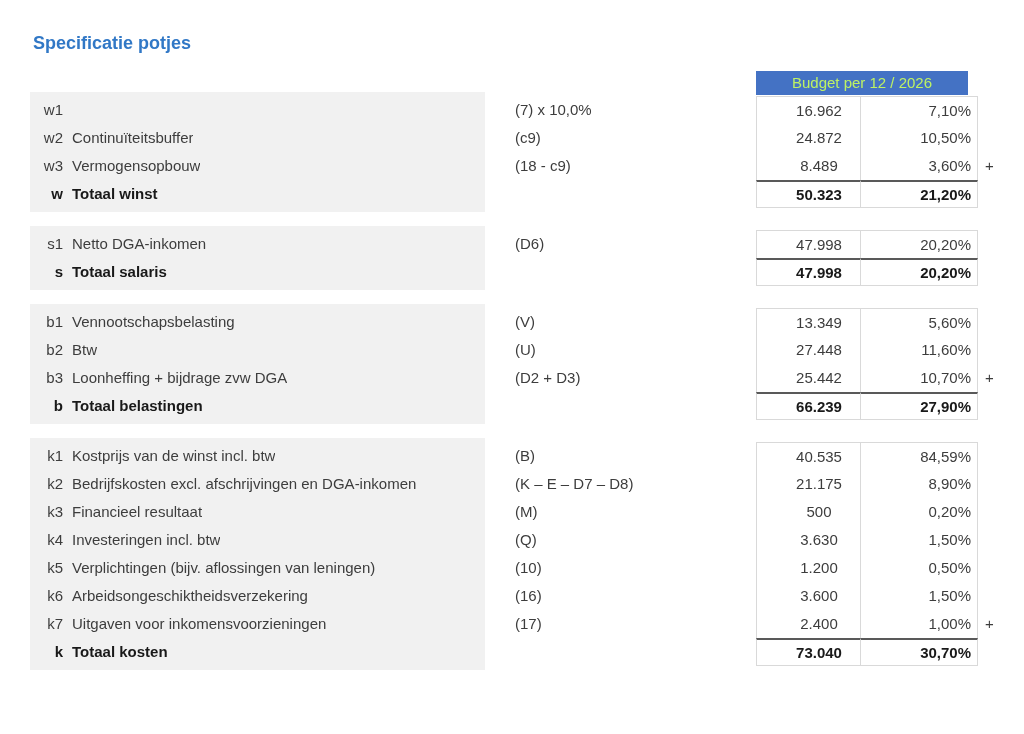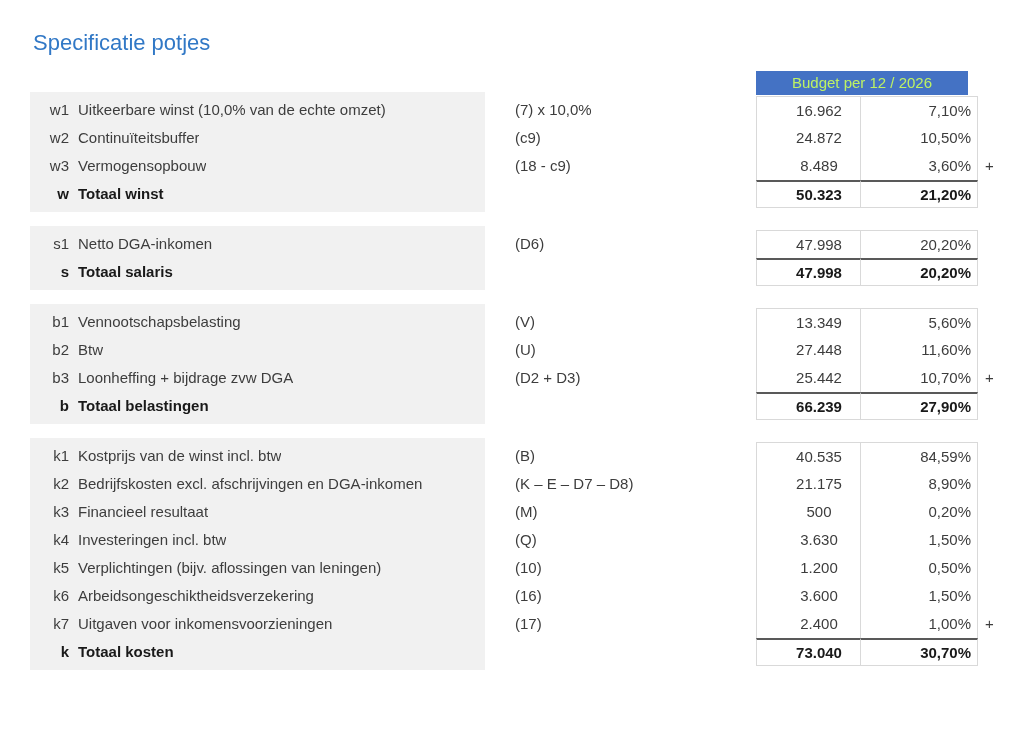--- a/index.html
+++ b/index.html
@@ -12,35 +12,35 @@
     --text-strong:#191919;
   }
   *{box-sizing:border-box;}
   html,body{margin:0;padding:0;}
   body{
     width:1024px;height:734px;background:#ffffff;overflow:hidden;
     font-family:"Liberation Sans", sans-serif;font-size:15px;color:var(--text-color);
   }
   .page{padding:30px 0 0 30px;width:1024px;height:734px;}
   .title{
-    font-size:22px;font-weight:400;color:var(--title-color);
+    font-size:18px;font-weight:700;color:var(--title-color);
     margin:0 12px 0 3px;line-height:26px;
   }
   .budget-header{
     margin-left:726px;margin-top:15px;width:212px;height:24px;line-height:24px;
     background:var(--header-bg);color:#bef264;text-align:center;font-size:15px;
   }
   .section{position:relative;margin-top:1px;}
   .section + .section{margin-top:22px;}
   .section::before{
     content:"";position:absolute;left:0;top:-4px;bottom:-4px;width:455px;
     background:var(--label-bg);z-index:0;
   }
   .row{position:relative;z-index:1;display:flex;height:28px;line-height:28px;white-space:nowrap;}
-  .c-label{width:455px;flex:none;display:flex;padding-left:19px;}
+  .c-label{width:455px;flex:none;display:flex;padding-left:13px;}
   .code{width:20px;flex:none;text-align:right;}
   .lbl{margin-left:9px;overflow:hidden;}
   .c-formula{width:271px;flex:none;padding-left:30px;}
   .c-amount{width:104px;flex:none;text-align:center;padding-right:6px;
     border-left:1px solid var(--border-light);padding-left:27px;}
   .c-percent{width:118px;flex:none;text-align:right;padding-right:6px;
     border-left:1px solid var(--border-light);border-right:1px solid var(--border-light);}
   .c-plus{width:30px;flex:none;padding-left:7px;}
   .row.first .c-amount,.row.first .c-percent{border-top:1px solid var(--border-light);}
   .row.total .c-amount,.row.total .c-percent{
@@ -55,21 +55,20 @@
 <div class="page">
 
   <h1 class="title">Specificatie potjes</h1>
 
   <div class="budget-header">Budget per 12 / 2026</div>
 
   <div class="section">
     <div class="row first">
       <div class="c-label">
           <span class="code">w1</span>
-          <span class="lbl">Uitkeerbare winst (10,0% van de echte omzet)</span>
         </div>
       <div class="c-formula">(7) x 10,0%</div>
       <div class="c-amount">16.962</div>
       <div class="c-percent">7,10%</div>
       <div class="c-plus"></div>
     </div>
     <div class="row">
       <div class="c-label">
           <span class="code">w2</span>
           <span class="lbl">Continuïteitsbuffer</span>

